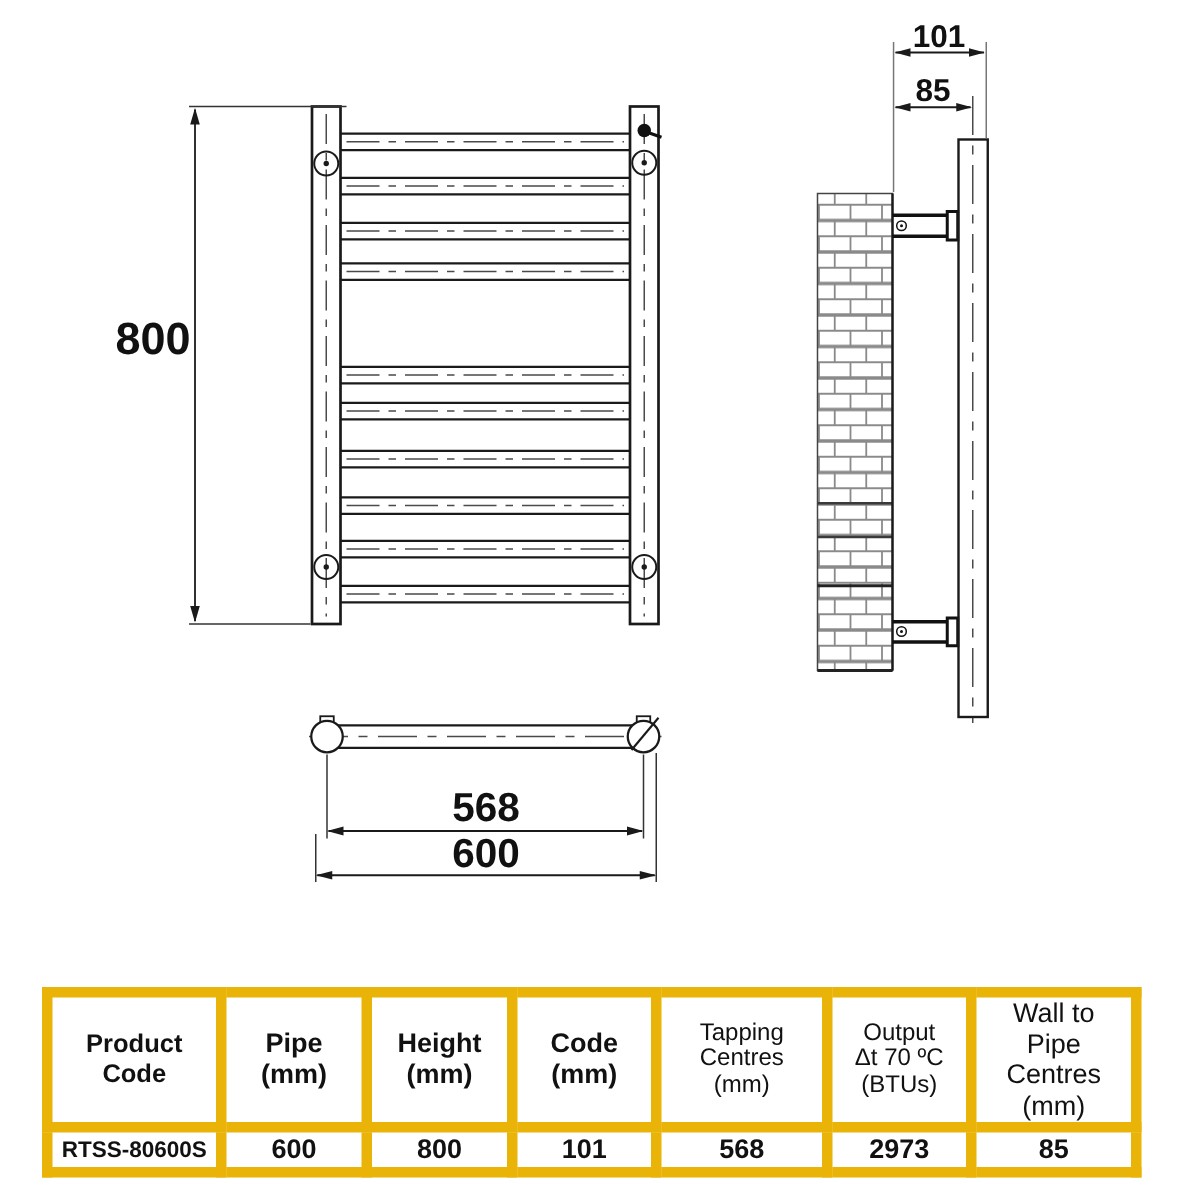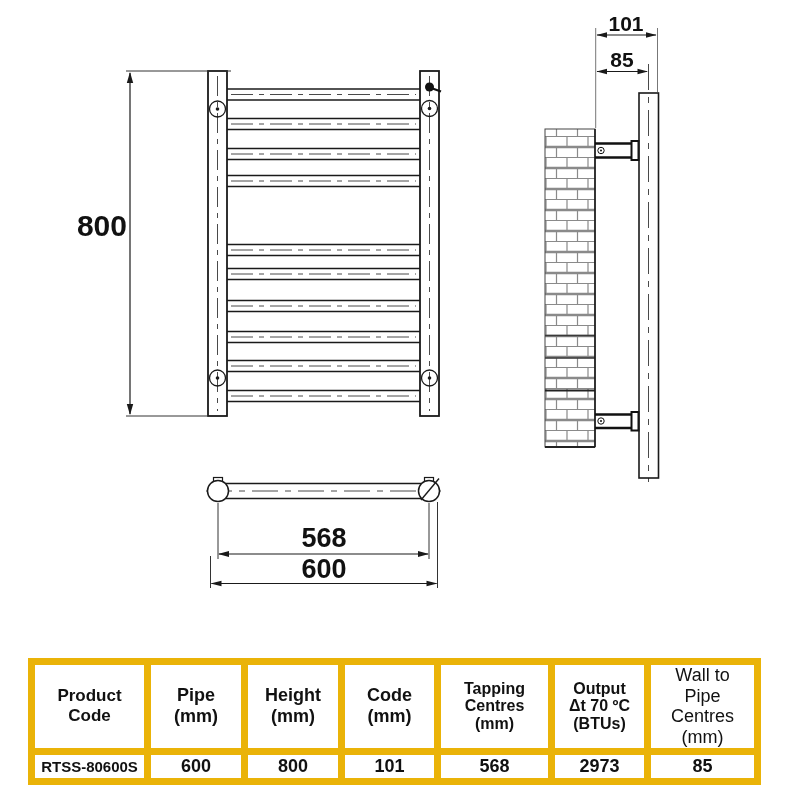--- a/index.html
+++ b/index.html
@@ -7,21 +7,21 @@
   #drawing{position:absolute;left:0;top:0;}
   .dimtext{font-family:"Liberation Sans",sans-serif;font-weight:700;fill:#111;}
   .t-big{font-size:30px;}
   .t-mid{font-size:27px;}
   .t-sml{font-size:21px;}
   table.spec{position:absolute;left:28px;top:658px;width:726px;border-collapse:collapse;table-layout:fixed;background:#fff;}
   table.spec th,table.spec td{border:7px solid #eab308;text-align:center;vertical-align:middle;padding:0 2px;color:#111;}
   table.spec thead tr{height:64px;}
   table.spec tbody tr{height:30px;}
   th.hdr{white-space:pre-line;font-weight:700;font-size:18px;line-height:1.2;}
-  th.hdr-sm{white-space:pre-line;font-weight:700;font-size:16px;line-height:1.12;}
+  th.hdr-sm{white-space:pre-line;font-weight:400;font-size:16px;line-height:1.12;}
   th.hdr-xs{white-space:pre-line;font-weight:400;font-size:18px;line-height:1.15;}
   td.val{font-weight:700;font-size:18px;}
   td.val-code{font-weight:700;font-size:15px;margin-top:10px;}
 </style>
 </head>
 <body>
 
 <svg id="drawing" width="800" height="645" viewBox="0 0 800 645" xmlns="http://www.w3.org/2000/svg">
   <defs>
     <pattern id="brick" width="42" height="21" patternUnits="userSpaceOnUse">

